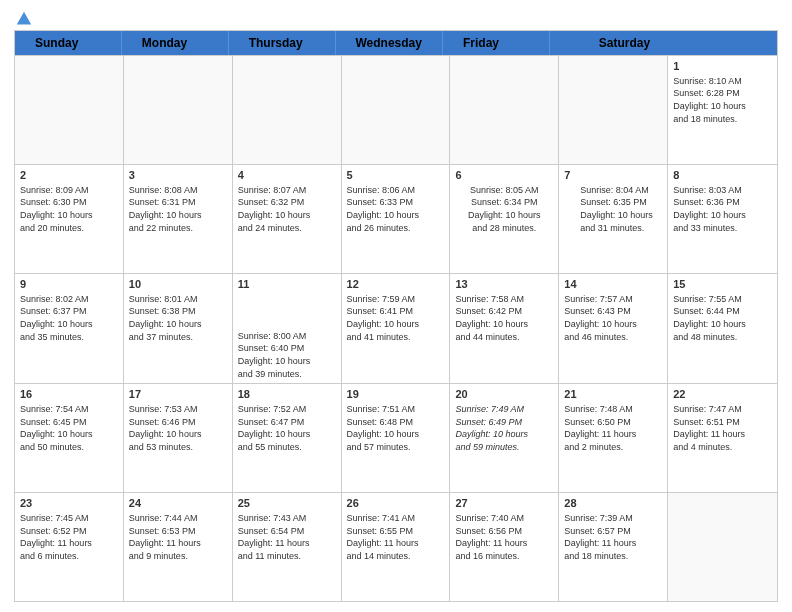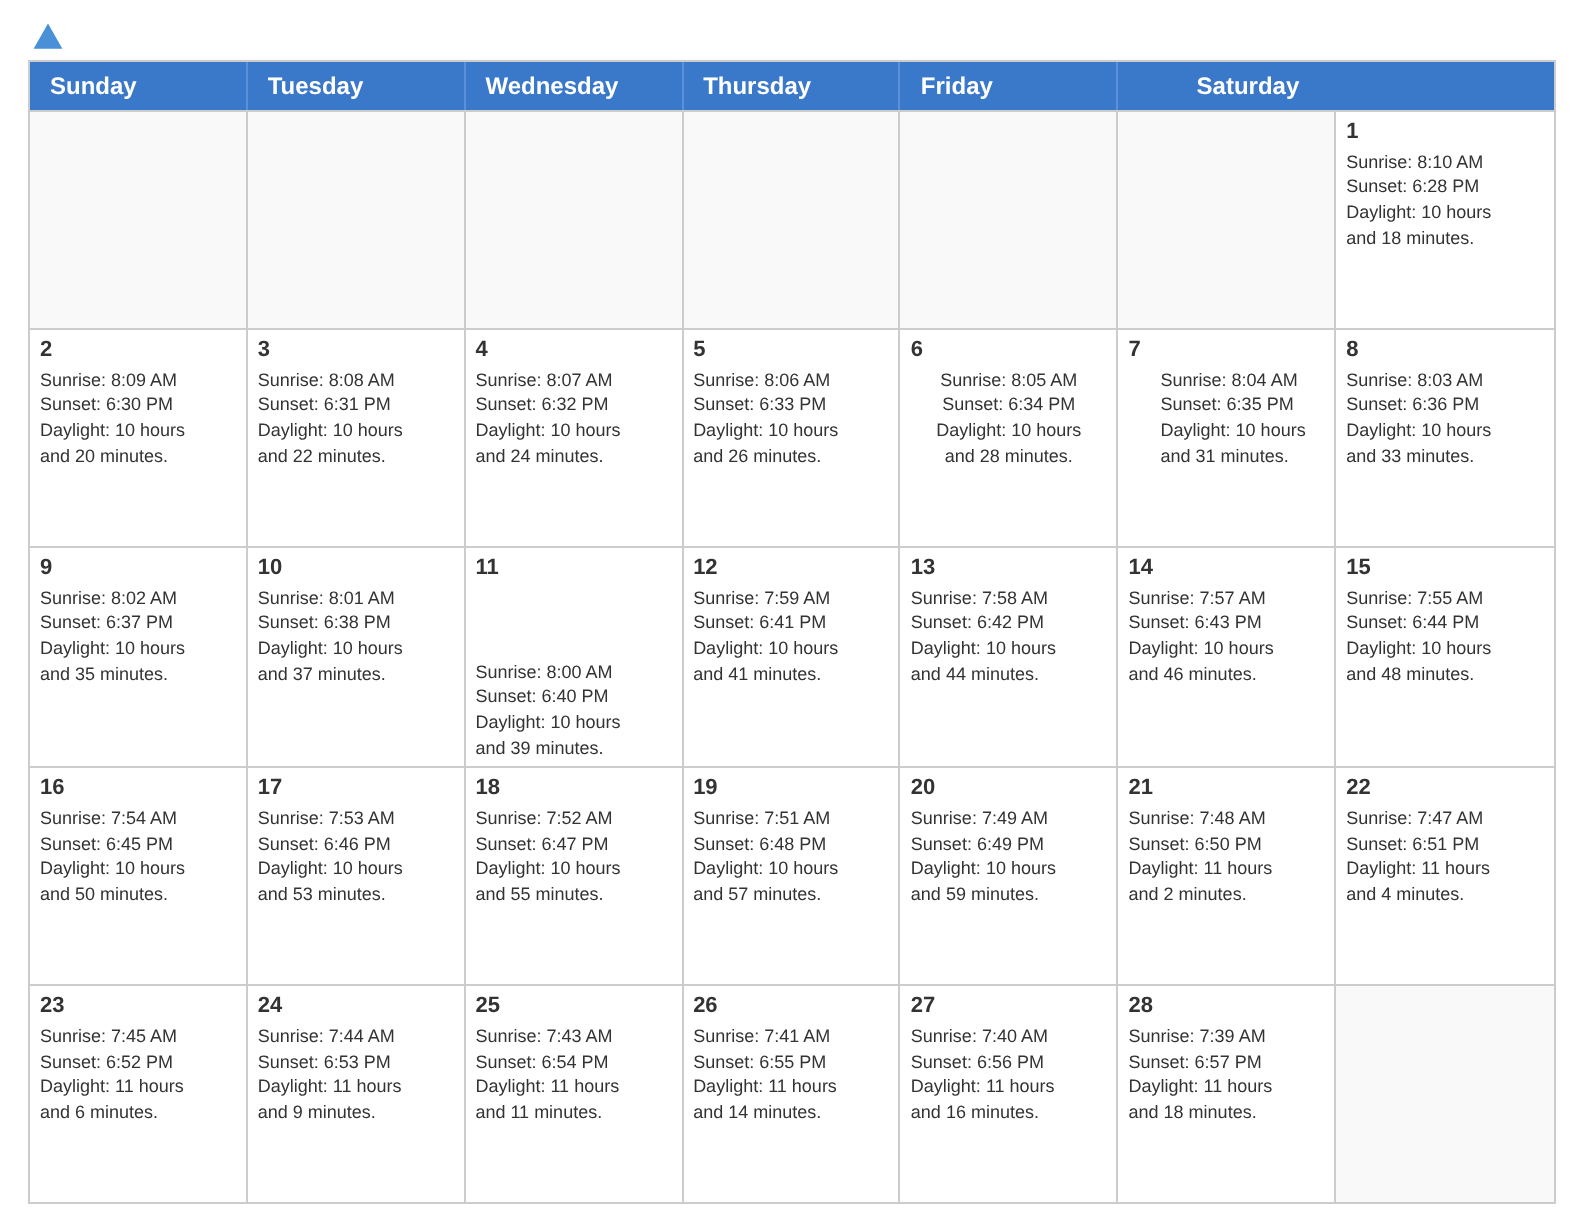--- a/index.html
+++ b/index.html
@@ -52,25 +52,25 @@
       display: flex;
       flex-direction: column;
       border: 1px solid #ccc;
     }
     .cal-header {
       display: grid;
       grid-template-columns: repeat(7, 1fr);
       background: #3a78c9;
     }
     .cal-header-cell {
-      color: #ffffff;
+      color: #000000;
       font-size: 12px;
       font-weight: bold;
       text-align: left;
-      padding: 5px 10px;
+      padding: 5px 20px;
       border-right: 1px solid #5a90d9;
     }
     .cal-header-cell:last-child { border-right: none; margin-left: 29px; }
     .cal-body {
       flex: 1;
       display: flex;
       flex-direction: column;
     }
     .cal-row {
       display: grid;
@@ -120,23 +120,23 @@
     </div>
     <div class="title-section">
       <div class="month-year"></div>
       <div class="location"></div>
     </div>
   </div>
 
   <div class="calendar">
     <div class="cal-header">
     <div class="cal-header-cell">Sunday</div>
-        <div class="cal-header-cell">Tuesday</div>
+        <div class="cal-header-cell">Monday</div>
+        <div class="cal-header-cell">Thursday</div>
         <div class="cal-header-cell">Wednesday</div>
-        <div class="cal-header-cell">Thursday</div>
         <div class="cal-header-cell">Friday</div>
         <div class="cal-header-cell">Saturday</div>
       </div>
     <div class="cal-body">
     <div class="cal-row">
           <div class="cal-cell empty"></div>
           <div class="cal-cell empty"></div>
           <div class="cal-cell empty"></div>
           <div class="cal-cell empty"></div>
           <div class="cal-cell empty"></div>
@@ -275,21 +275,21 @@
           </div>
           <div class="cal-cell">
             <span class="day-num">19</span>
             <div class="cell-info" style="white-space: pre-line;">Sunrise: 7:51 AM
 Sunset: 6:48 PM
 Daylight: 10 hours
 and 57 minutes.</div>
           </div>
           <div class="cal-cell">
             <span class="day-num">20</span>
-            <div class="cell-info" style="white-space: pre-line;">Sunrise: 7:49 AM
+            <div class="cell-info" style="white-space: pre-line; font-style: italic;">Sunrise: 7:49 AM
 Sunset: 6:49 PM
 Daylight: 10 hours
 and 59 minutes.</div>
           </div>
           <div class="cal-cell">
             <span class="day-num">21</span>
             <div class="cell-info" style="white-space: pre-line;">Sunrise: 7:48 AM
 Sunset: 6:50 PM
 Daylight: 11 hours
 and 2 minutes.</div>

